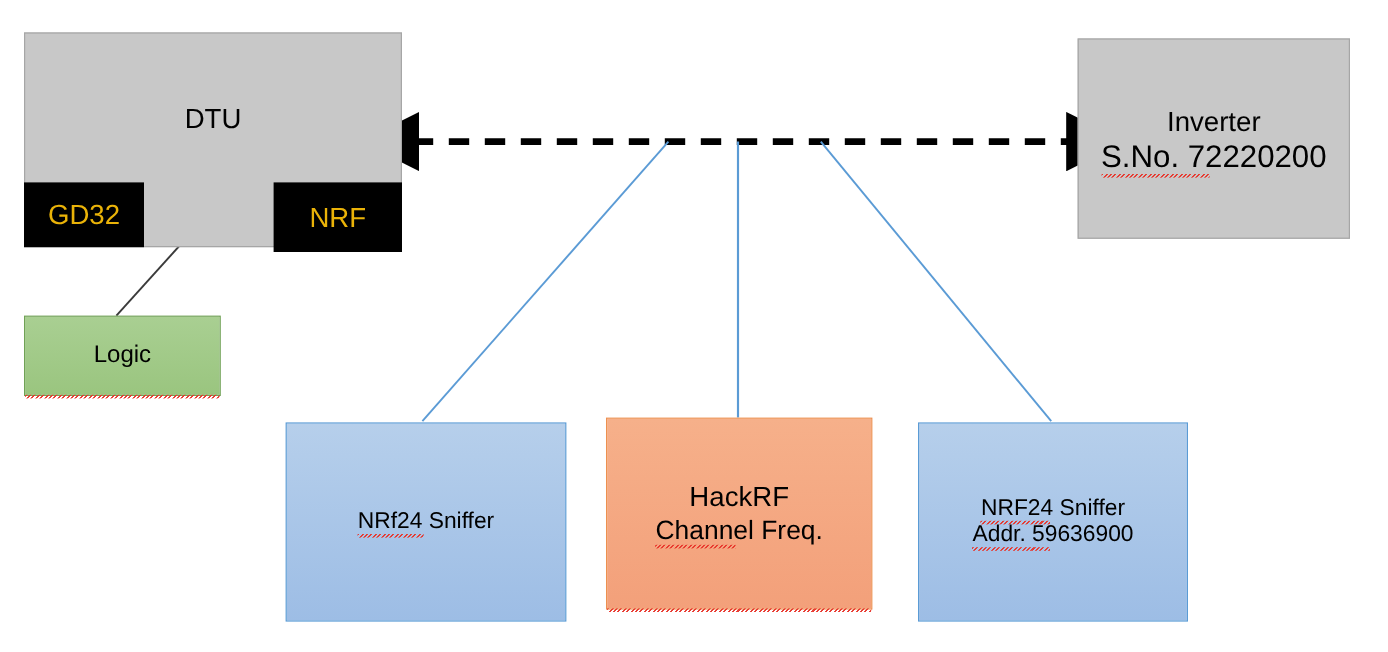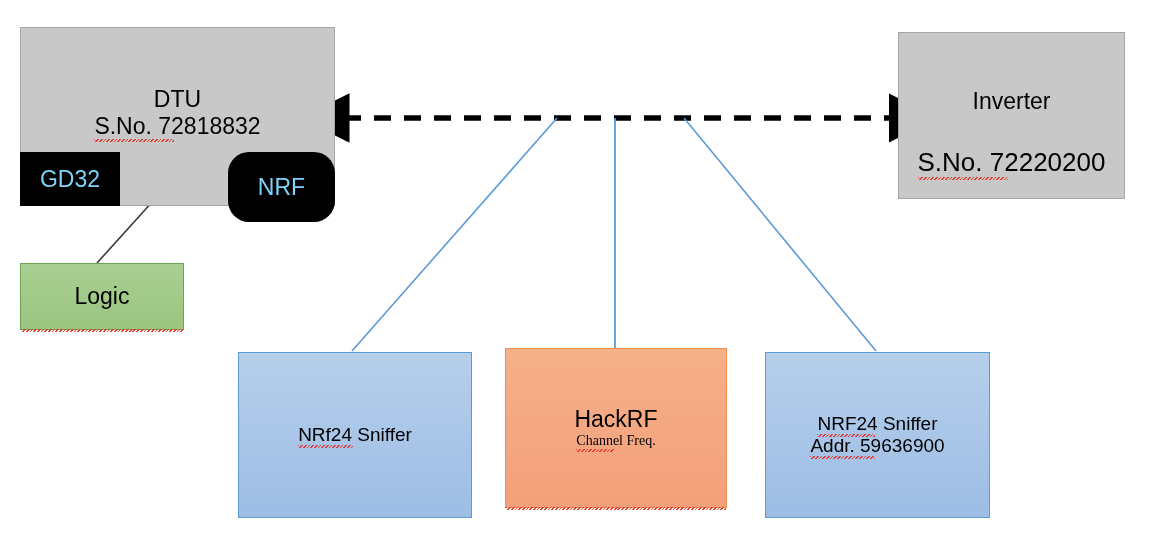--- a/index.html
+++ b/index.html
@@ -75,53 +75,52 @@
     bottom: -3px;
     height: 3px;
     background-image: repeating-linear-gradient(135deg, #e8362c 0 1.2px, transparent 1.2px 2.6px);
     opacity: .95;
   }
   
   .chip {
     position: absolute;
     box-sizing: border-box;
     background: #000000;
-    color: #7dd3fc;
+    color: #eab308;
     display: flex;
     align-items: center;
     justify-content: center;
     font-size: 23px;
   }
   #gd32-chip { left: 20px; top: 152px; width: 100px; height: 54px; }
-  #nrf-chip  { left: 228px; top: 152px; width: 107px; height: 70px; border-radius: 21px; }
+  #nrf-chip  { left: 228px; top: 152px; width: 107px; height: 58px; }
 
   
   #inverter-box {
     left: 898px;
     top: 32px;
     width: 227px;
     height: 167px;
     background: #c8c8c8;
     border: 1px solid #a6a6a6;
     justify-content: flex-start;
     padding-top: 55px;
-    gap: 32px;
   }
   #inverter-box .l1 { font-size: 23px; }
   #inverter-box .l2 { font-size: 26px; }
 
   
   #logic-box {
     left: 20px;
     top: 263px;
     width: 164px;
     height: 67px;
     background: linear-gradient(180deg,#a9cf92 0%,#9ac57f 100%);
     border: 1px solid #70a255;
-    font-size: 23px;
+    font-size: 20px;
     color: #000;
   }
 
   
   .sniffer {
     background: linear-gradient(180deg,#b6cfeb 0%,#9dbde5 100%);
     border: 1px solid #5b9bd5;
     color: #000;
   }
   #sniffer-left  { left: 238px; top: 352px; width: 234px; height: 166px; }
@@ -131,21 +130,21 @@
   #hackrf-box {
     left: 505px;
     top: 348px;
     width: 222px;
     height: 160px;
     background: linear-gradient(180deg,#f6b08a 0%,#f3a07a 100%);
     border: 1px solid #ed9050;
     color: #000;
   }
   #hackrf-box .l1 { font-size: 23px; }
-  #hackrf-box .l2 { font-size: 14px; font-family: Liberation Serif, serif; }
+  #hackrf-box .l2 { font-size: 22px; }
   #hackrf-box .l3 { font-size: 17px; }
 
   .txt-line { white-space: nowrap; }
 </style>
 </head>
 <body>
 
 <div id="canvas">
 
   <svg id="wires" viewBox="0 0 1157 543" xmlns="http://www.w3.org/2000/svg">
@@ -170,21 +169,20 @@
 
     <line x1="172" y1="180" x2="97" y2="263" stroke="#3b3b3b" stroke-width="1.6"></line>
 
     <line x1="557" y1="118" x2="352" y2="351" stroke="#5b9bd5" stroke-width="1.6"></line>
     <line x1="615" y1="118" x2="615" y2="348" stroke="#5b9bd5" stroke-width="1.8"></line>
     <line x1="684" y1="118" x2="876" y2="351" stroke="#5b9bd5" stroke-width="1.6"></line>
   </svg>
 
   <div class="node" id="dtu-box">
     <div class="txt-line l1">DTU</div>
-    <div class="txt-line l2 squiggle-sno">S.No. 72818832</div>
   </div>
 
   <div class="chip" id="gd32-chip">
     <span>GD32</span>
   </div>
   <div class="chip" id="nrf-chip">
     <span>NRF</span>
   </div>
 
   <div class="node" id="inverter-box">

